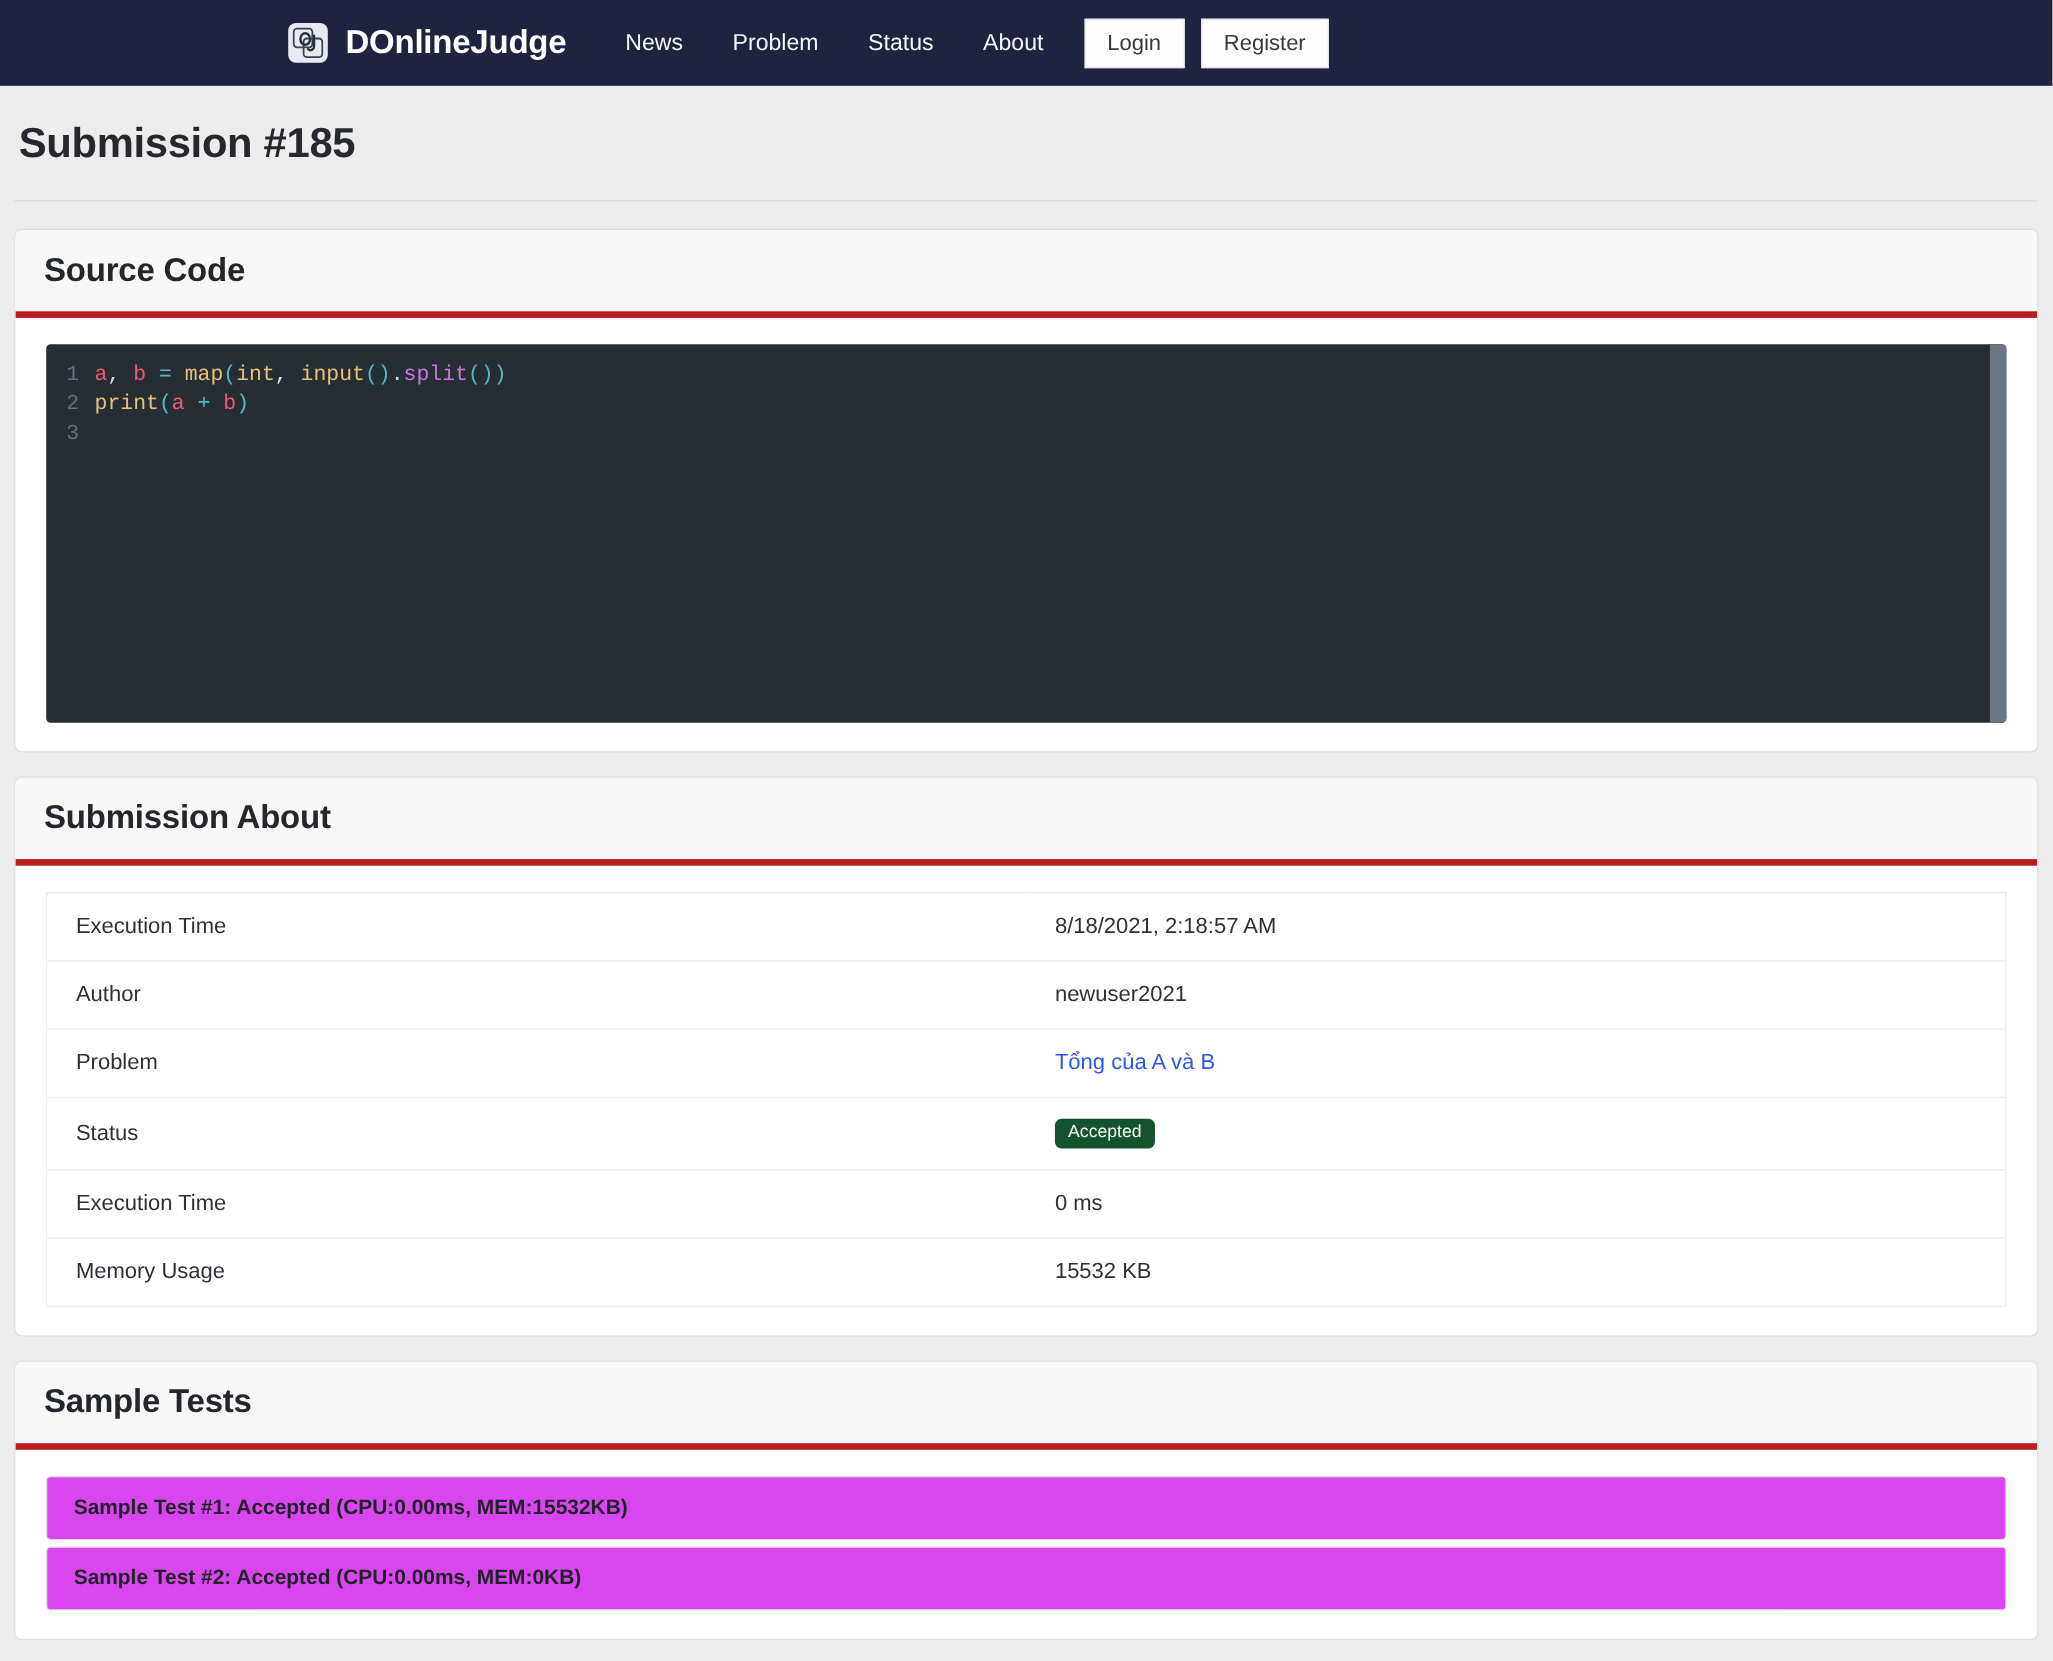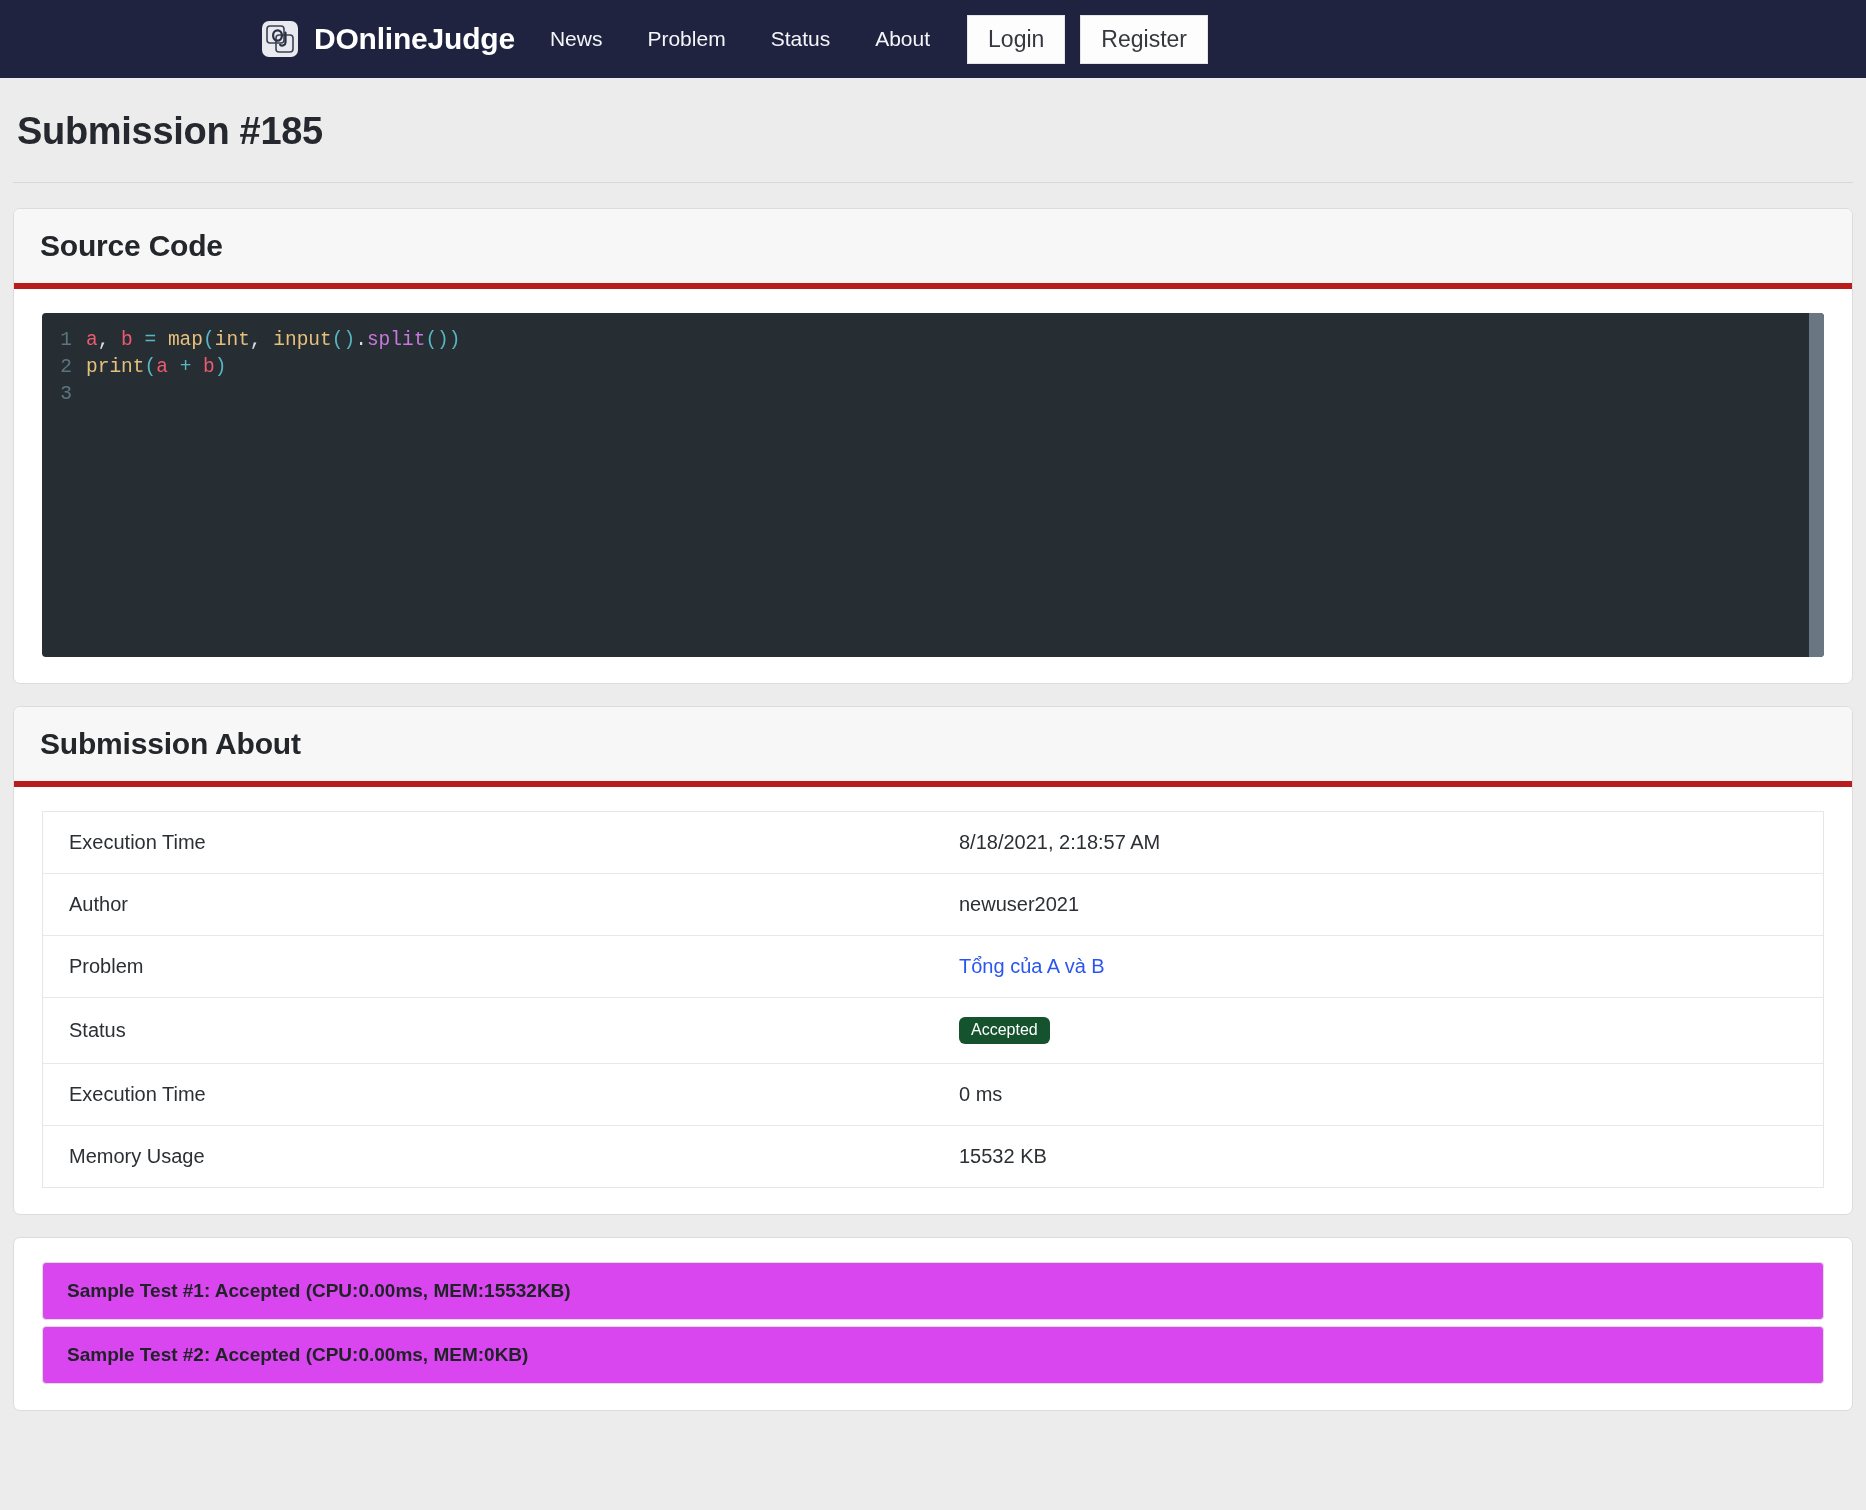--- a/index.html
+++ b/index.html
@@ -52,21 +52,21 @@
     color: #f4f5f8;
     font-size: 21px;
     padding: 6px 22px;
     text-decoration: none;
     white-space: nowrap;
     cursor: pointer;
   }
   .nav-btn {
     background: #fdfdfd;
     color: #35383f;
-    font-size: 23px;
+    font-size: 20px;
     border: 1px solid #e4e5e8;
     border-radius: 0;
     padding: 10px 20px;
     margin-left: 14px;
     cursor: pointer;
     white-space: nowrap;
     font-family: "Liberation Sans", sans-serif;
   }
 
   
@@ -271,20 +271,23 @@
             <tr>
               <td class="k">Memory Usage</td>
               <td>15532 KB</td>
             </tr>
           </tbody>
       </table>
     </div>
   </div>
 
   <div class="card">
+    <div class="card-head">
+      <h2>Sample Tests</h2>
+    </div>
     <div class="card-body">
       <div id="test-list">
           <div class="test-item">Sample Test #1: Accepted (CPU:0.00ms, MEM:15532KB)</div>
           <div class="test-item">Sample Test #2: Accepted (CPU:0.00ms, MEM:0KB)</div>
         </div>
     </div>
   </div>
 
 </div>
 

